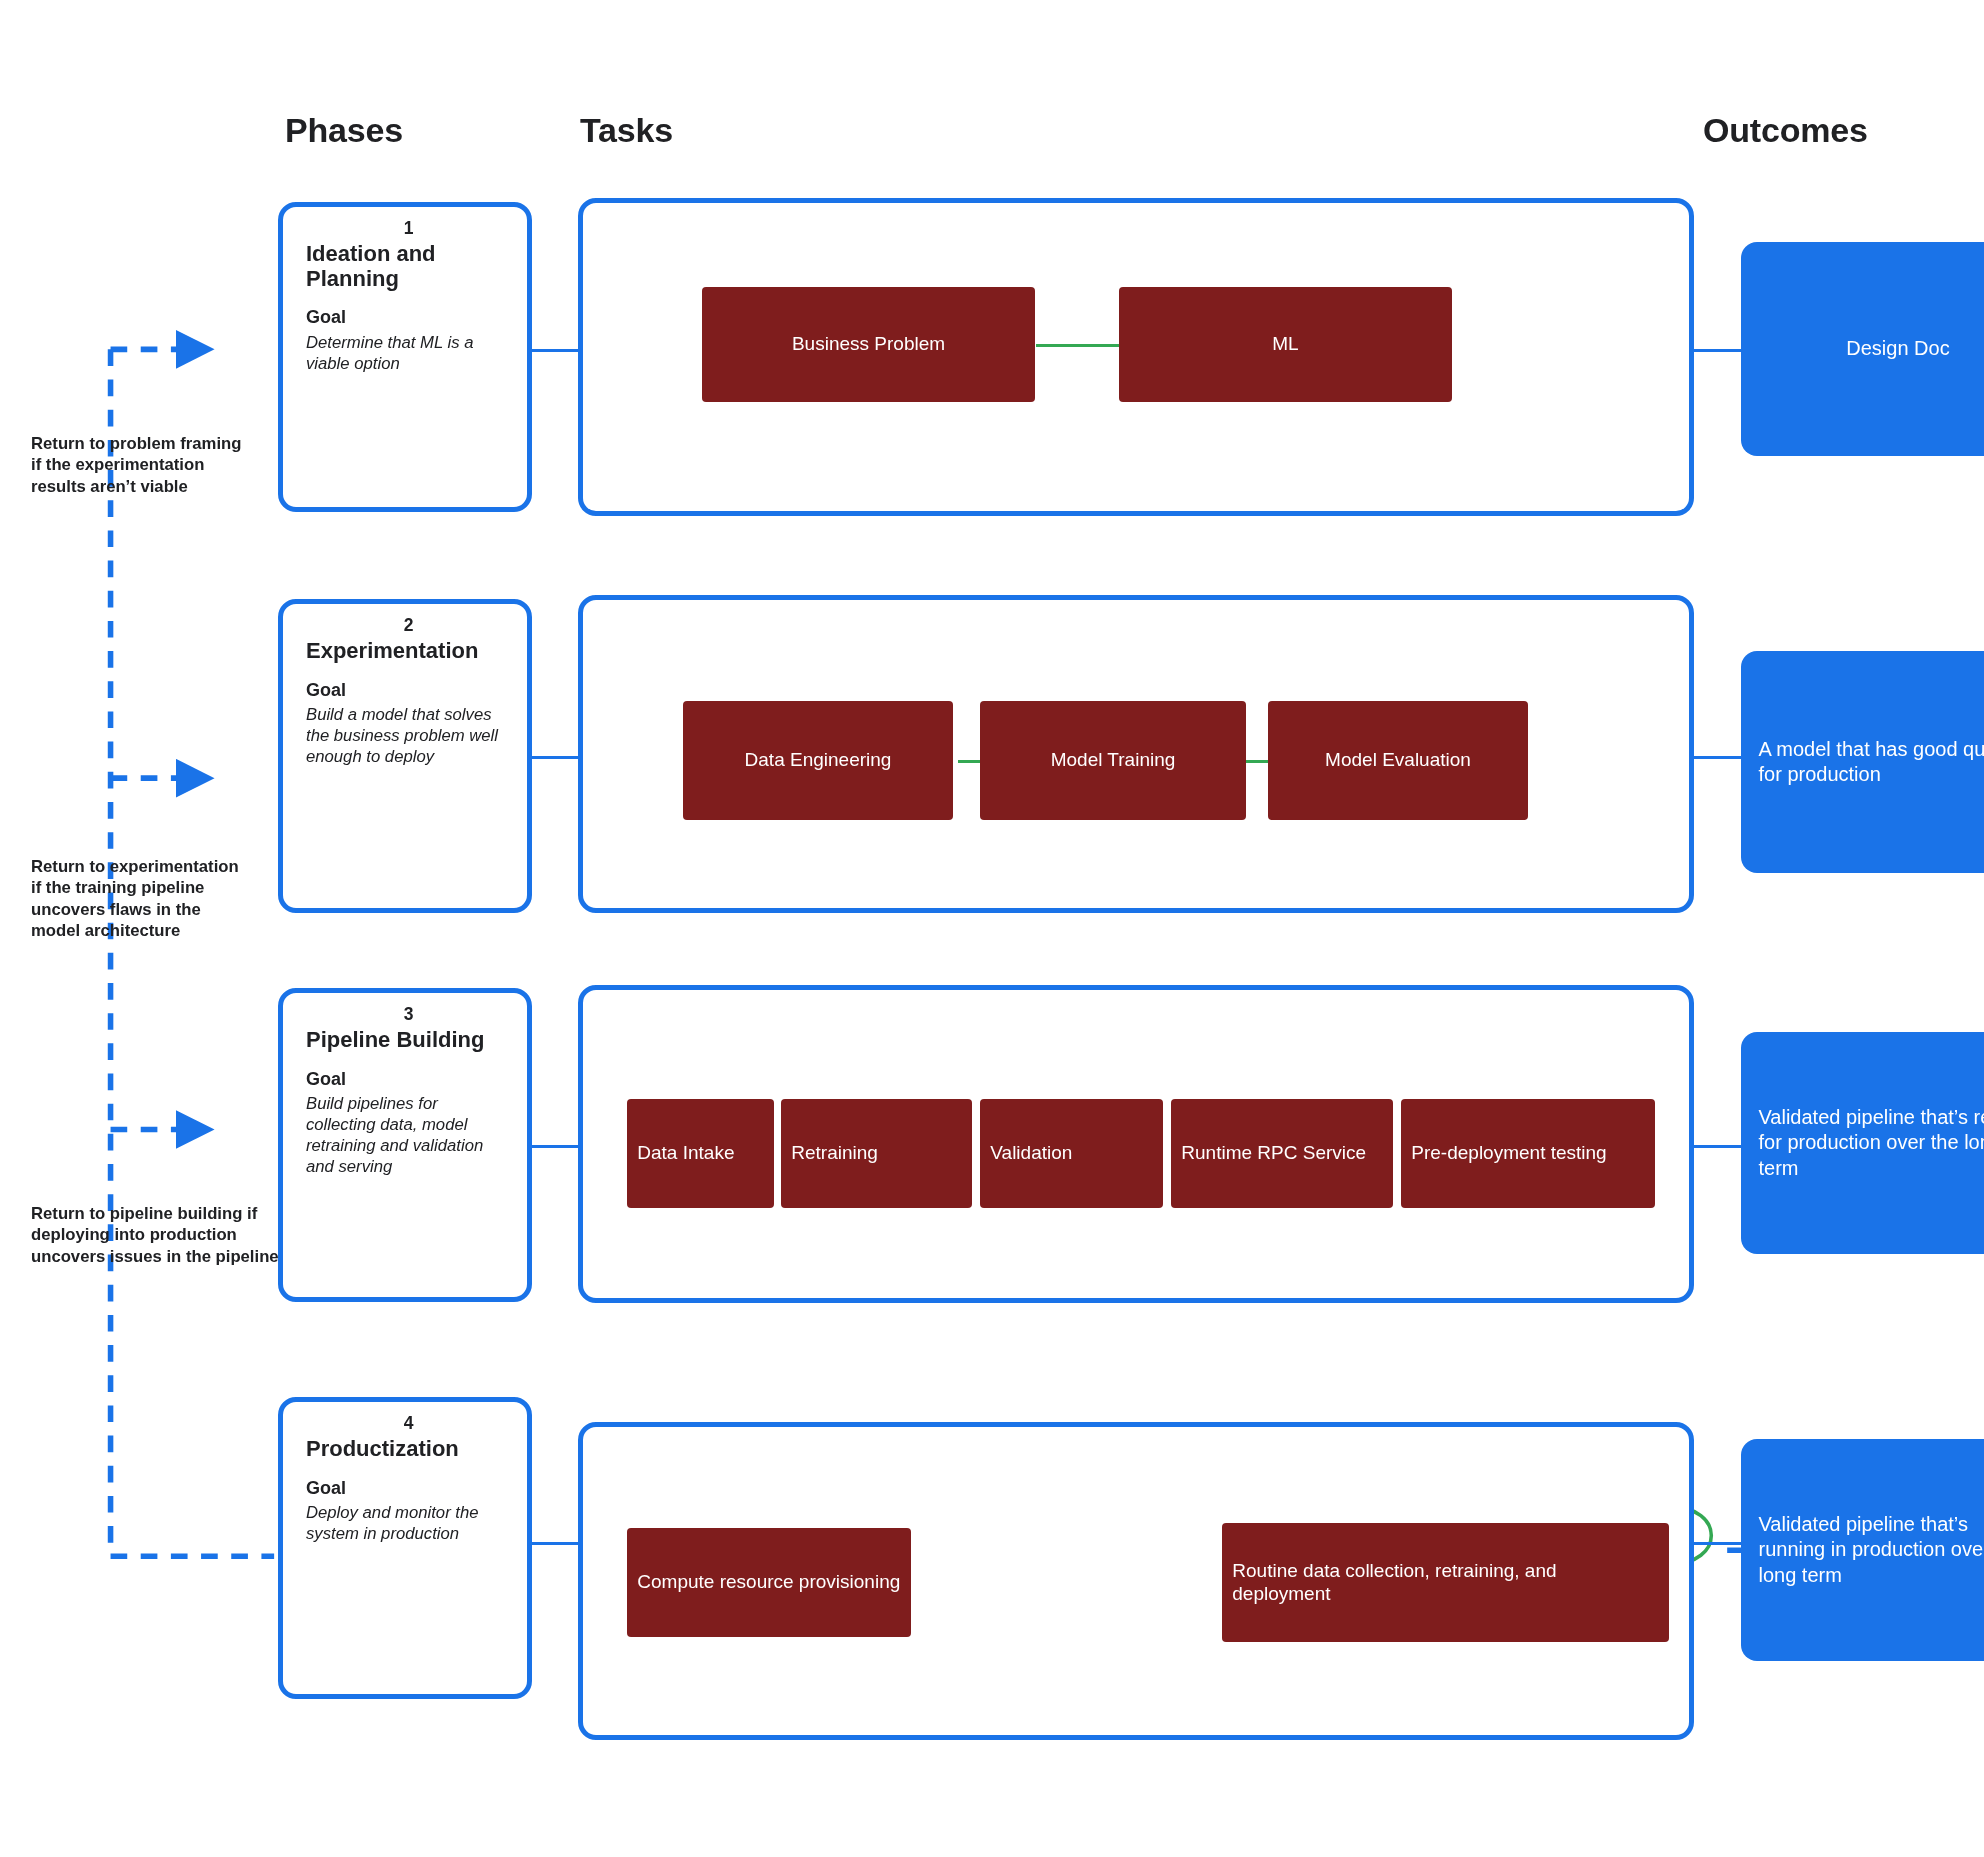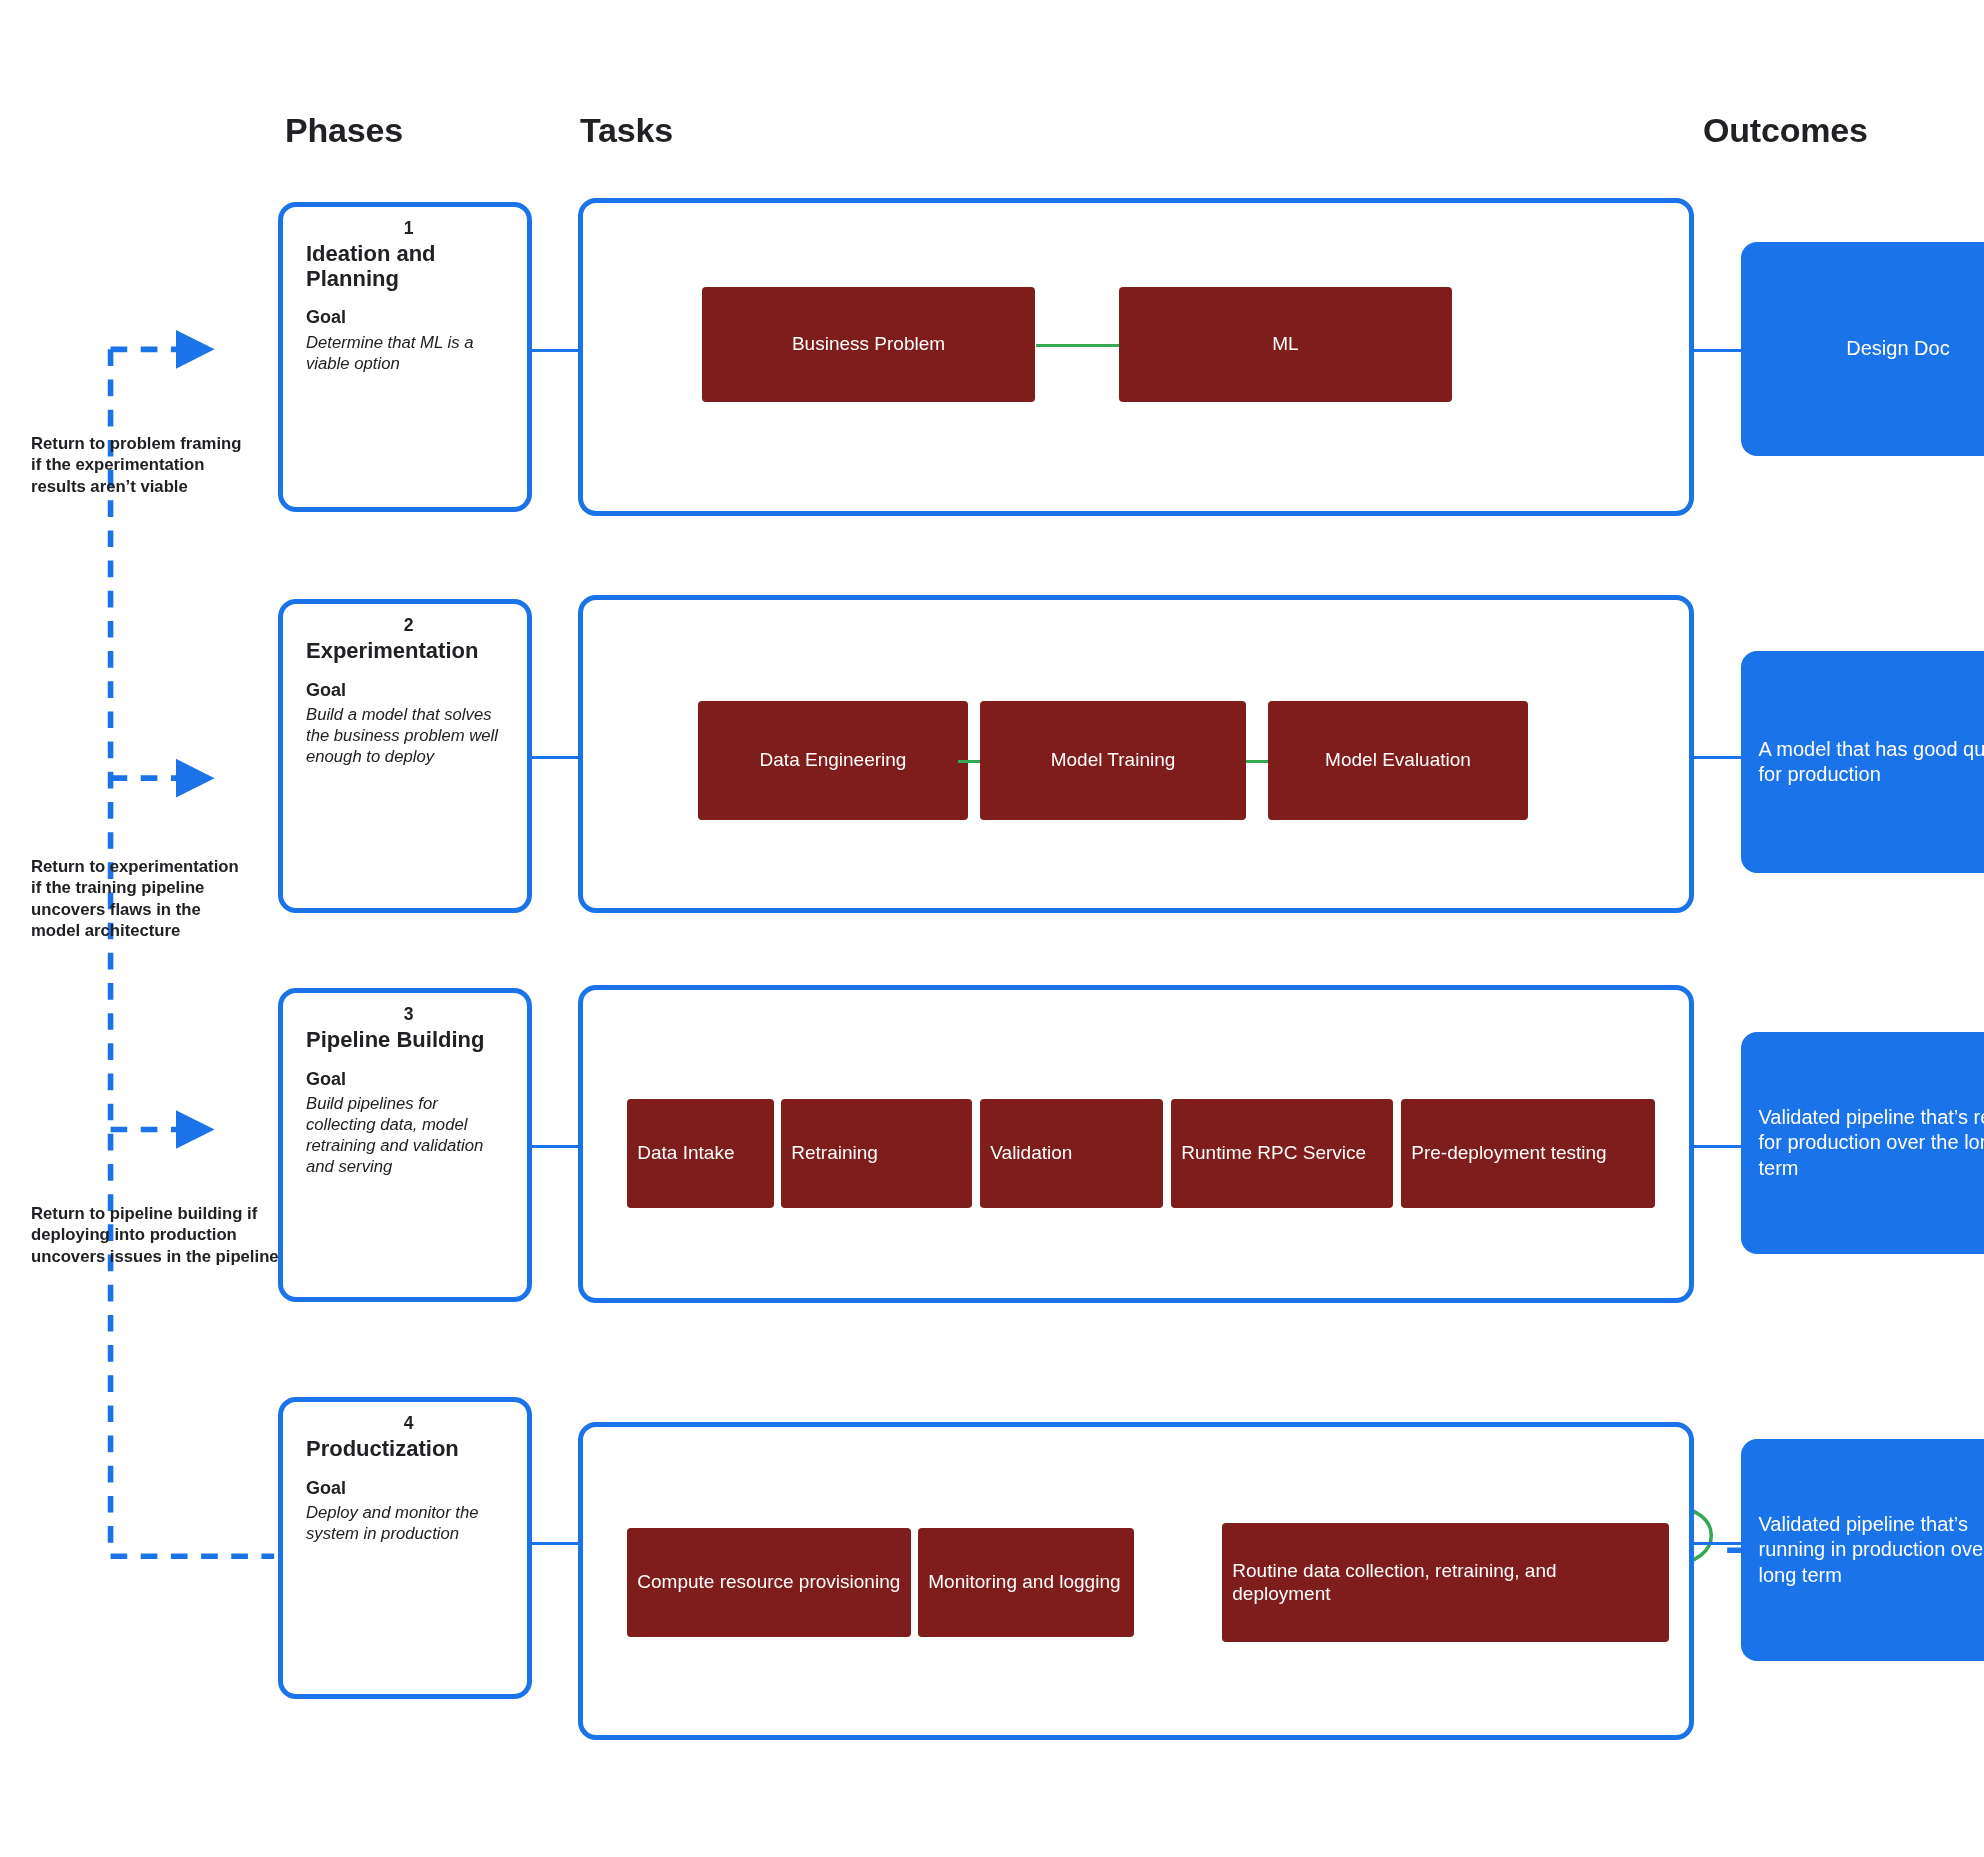--- a/index.html
+++ b/index.html
@@ -213,21 +213,21 @@
   <div class="phase-card" style="left:278px; top:599px; width:254px; height:314px;">
     <div class="phase-num">2</div>
     <div class="phase-title">Experimentation</div>
     <div class="phase-goal-label">Goal</div>
     <div class="phase-goal-text">Build a model that solves the business problem well enough to deploy</div>
   </div>
 
   <div class="hline" style="left:532px; top:756px; width:48px;"></div>
 
   <div class="tasks-box" style="left:578px; top:595px; width:1116px; height:318px;">
-    <div class="chip center" style="left:115px; top:101px; width:270px; height:119px;">Data Engineering</div>
+    <div class="chip center" style="left:100px; top:101px; width:270px; height:119px;">Data Engineering</div>
     <div class="gline" style="left:375px; top:160px; width:22px;"></div>
     <div class="chip center" style="left:397px; top:101px; width:266px; height:119px;">Model Training</div>
     <div class="gline" style="left:663px; top:160px; width:22px;"></div>
     <div class="chip center" style="left:685px; top:101px; width:260px; height:119px;">Model Evaluation</div>
   </div>
 
   <div class="hline" style="left:1693px; top:756px; width:48px;"></div>
 
   <div class="outcome" style="left:1741px; top:651px; width:314px; height:222px;">A model that has good quality for production</div>
 
@@ -256,21 +256,20 @@
     <div class="phase-num">4</div>
     <div class="phase-title">Productization</div>
     <div class="phase-goal-label">Goal</div>
     <div class="phase-goal-text">Deploy and monitor the system in production</div>
   </div>
 
   <div class="hline" style="left:532px; top:1542px; width:48px;"></div>
 
   <div class="tasks-box" style="left:578px; top:1382px; width:1116px; height:318px;margin-top:40px;">
     <div class="chip" style="left:44px; top:101px; width:284px; height:109px;">Compute  resource provisioning</div>
-    <div class="chip" style="left:335px; top:101px; width:216px; height:109px;">Monitoring and logging</div>
     <div class="chip" style="left:639px; top:96px; width:447px; height:119px;">Routine data collection, retraining, and deployment</div>
   </div>
 
   <div class="hline" style="left:1693px; top:1542px; width:48px;"></div>
 
   <div class="outcome" style="left:1741px; top:1439px; width:314px; height:222px;">Validated pipeline that’s running in production over the long term</div>
 
   <div class="note" style="left:31px; top:433px; width:222px;">Return to problem framing if the experimentation results aren’t viable</div>
   <div class="note" style="left:31px; top:856px; width:222px;">Return to experimentation if the training pipeline uncovers flaws in the model architecture</div>
   <div class="note" style="left:31px; top:1203px; width:250px;">Return to pipeline building if deploying into production uncovers issues in the pipeline</div>

